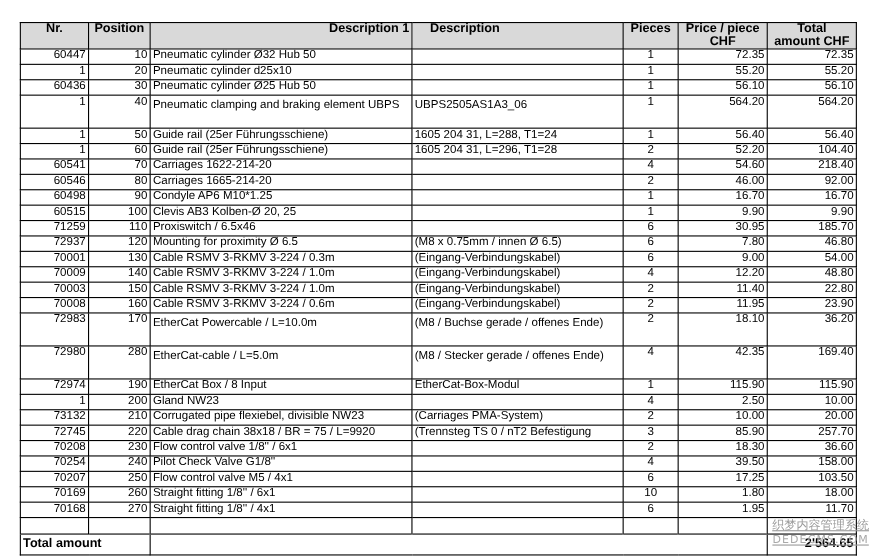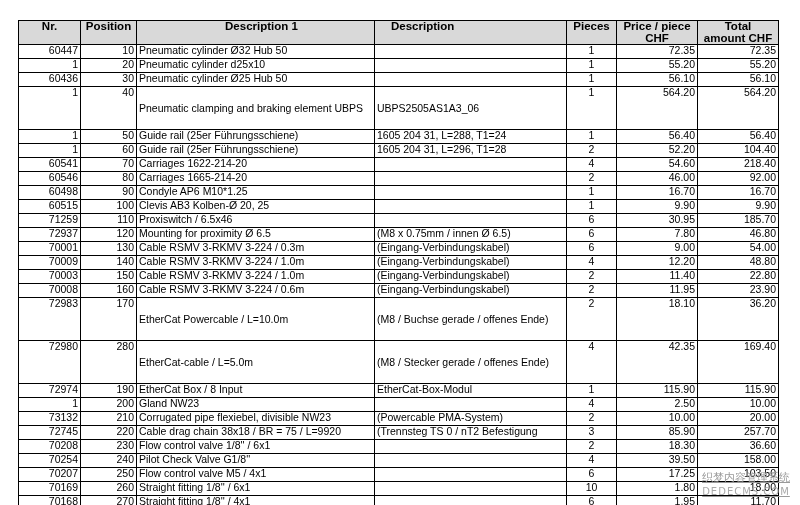--- a/index.html
+++ b/index.html
@@ -59,31 +59,31 @@
 
   td.nr      { text-align: right; padding-right: 3px; }
   td.pos     { text-align: right; padding-right: 3px; }
   td.desc1   { text-align: left; padding-left: 3px; white-space: normal; }
   td.desc2   { text-align: left; padding-left: 3px; white-space: normal; }
   td.pieces  { text-align: center; }
   td.price   { text-align: right; padding-right: 4px; }
   td.total   { text-align: right; padding-right: 4px; }
 
   tr.tall td { height: 26px; }
-  tr.tall td.desc1, tr.tall td.desc2 { line-height: 11.5px; padding-top: 16px; }
+  tr.tall td.desc1, tr.tall td.desc2 { line-height: 11.5px; padding-top: 3px; }
 
   
   tr.spacer td { height: 14px; border-left: 1px solid #000; border-right: 1px solid #000; border-top: 1px solid #000; border-bottom: none; }
   tr.grand td {
     font-weight: bold;
     font-size: 11.5px;
     height: 18px;
     vertical-align: middle;
   }
-  td.grand-label { text-align: left; padding-left: 4px; border: none; border-left: 1px solid #000; text-decoration: underline; }
+  td.grand-label { text-align: left; padding-left: 4px; border: none; border-left: 1px solid #000; }
   td.blank-cell  { border: none; }
   td.grand-value { text-align: right; padding-right: 4px; border: 1px solid #000; }
 
   #watermark {
     position: absolute;
     right: 10px;
     bottom: 6px;
     text-align: center;
     color: #9a9a9a;
     font-size: 11px;
@@ -108,21 +108,21 @@
         <col class="c-desc1">
         <col class="c-desc2">
         <col class="c-pieces">
         <col class="c-price">
         <col class="c-total">
     </colgroup>
     <thead>
       <tr>
         <th>Nr.</th>
         <th>Position</th>
-        <th style="text-align:center; padding-left:14px;"><span>Description 1</span></th>
+        <th style="text-align:right; padding-left:14px;"><span>Description 1</span></th>
         <th style="text-align:left; padding-left:16px;"><span>Description</span></th>
         <th>Pieces</th>
         <th>
           <span>Price / piece</span><br>
           <span>CHF</span>
         </th>
         <th>
           <span>Total</span><br>
           <span>amount CHF</span>
         </th>
@@ -306,21 +306,21 @@
           <td class="desc1">Gland NW23</td>
           <td class="desc2"></td>
           <td class="pieces">4</td>
           <td class="price">2.50</td>
           <td class="total">10.00</td>
         </tr>
         <tr>
           <td class="nr">73132</td>
           <td class="pos">210</td>
           <td class="desc1">Corrugated pipe flexiebel, divisible NW23</td>
-          <td class="desc2">(Powercable PMA-System)</td>
+          <td class="desc2">(Carriages PMA-System)</td>
           <td class="pieces">2</td>
           <td class="price">10.00</td>
           <td class="total">20.00</td>
         </tr>
         <tr>
           <td class="nr">72745</td>
           <td class="pos">220</td>
           <td class="desc1">Cable drag chain 38x18 / BR = 75 / L=9920</td>
           <td class="desc2">(Trennsteg TS 0 / nT2 Befestigung</td>
           <td class="pieces">3</td>

